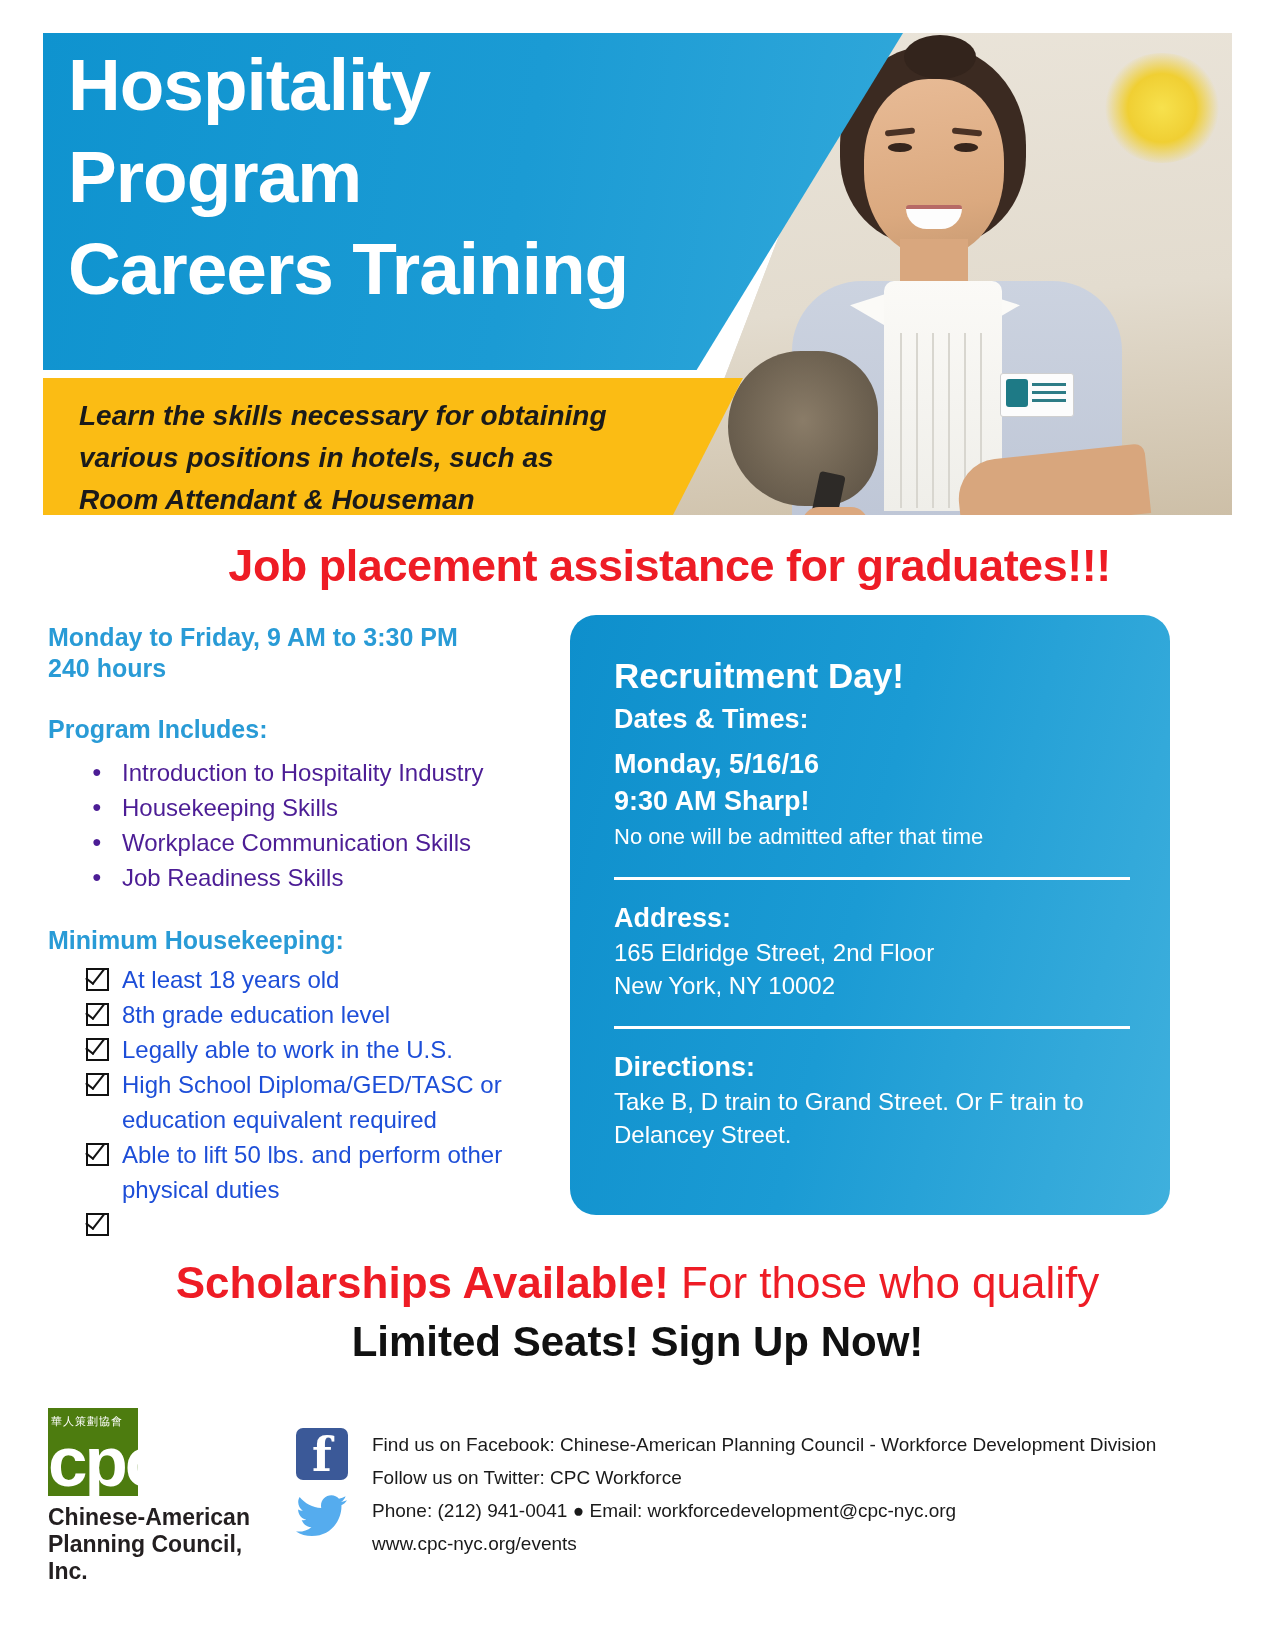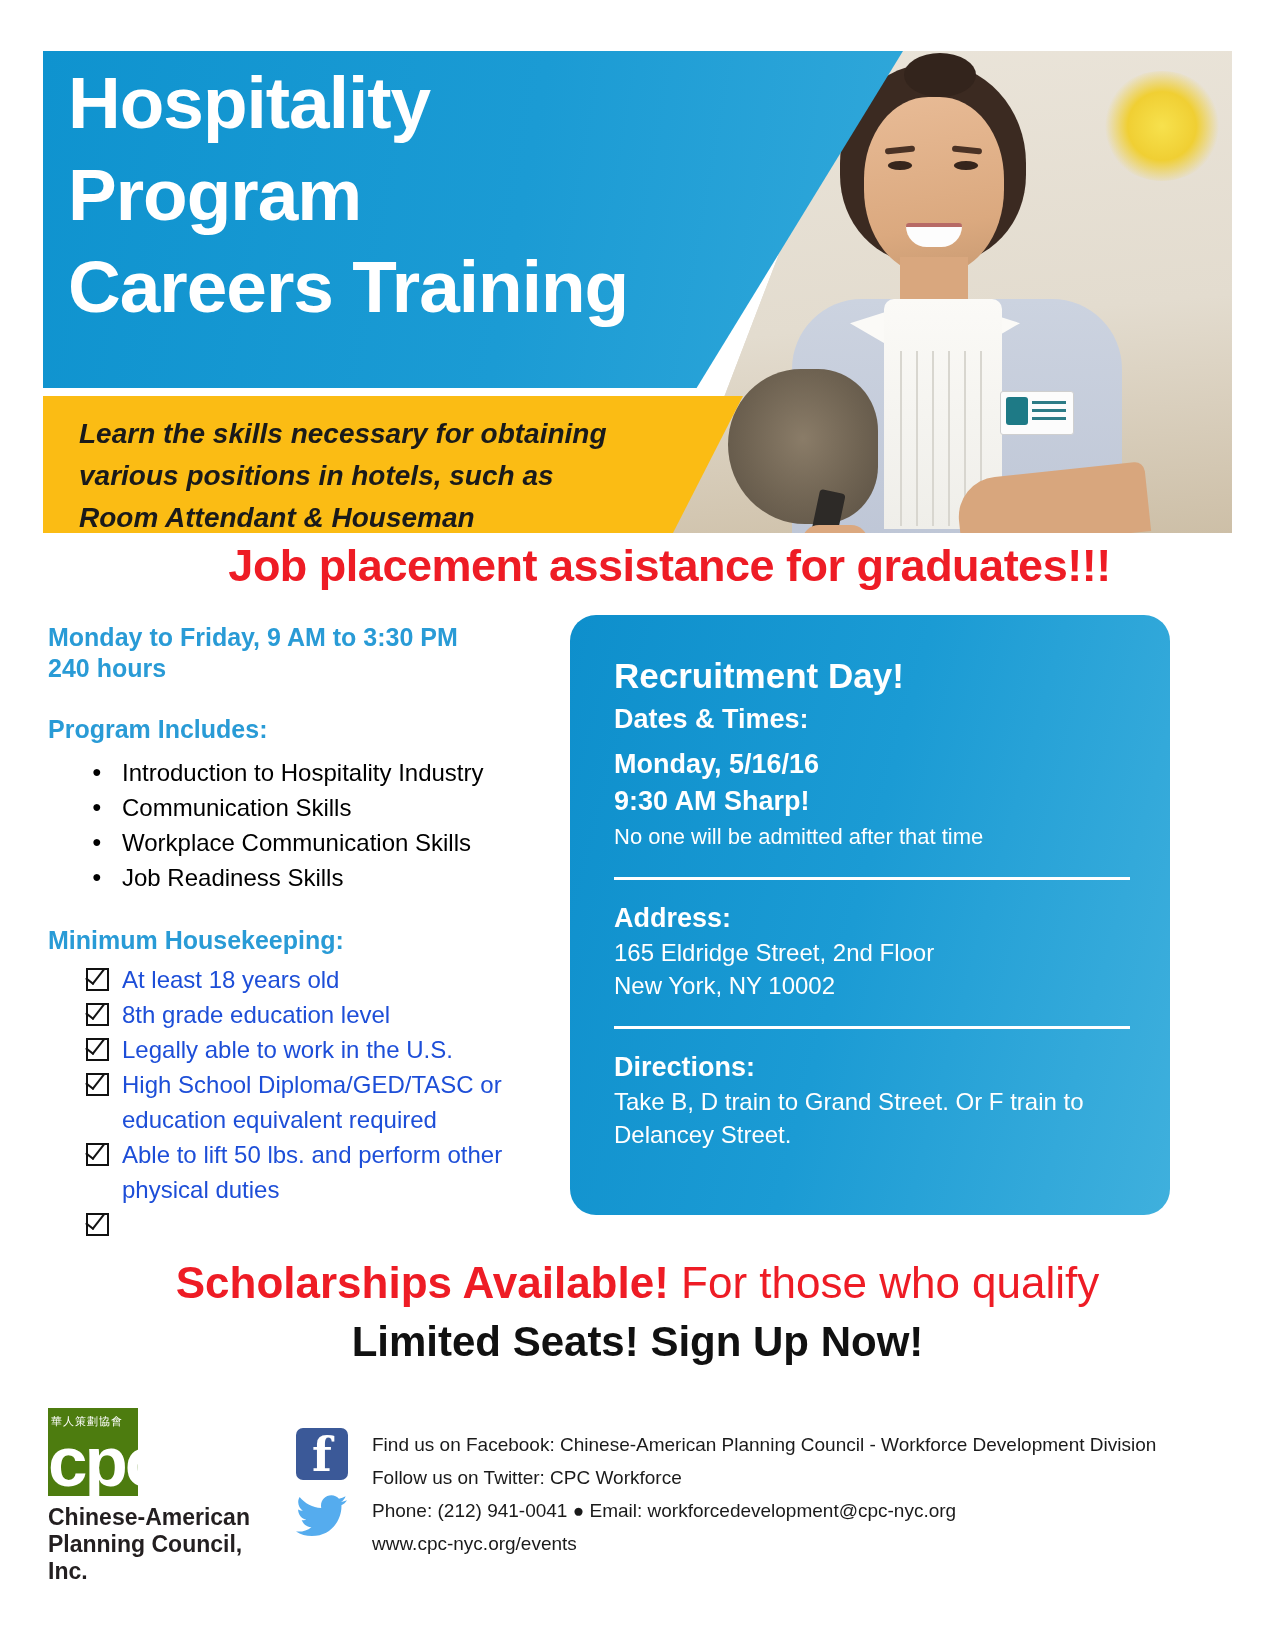--- a/index.html
+++ b/index.html
@@ -15,21 +15,21 @@
   .page {
     position: absolute;
     left: 0; top: 0;
     width: 1275px; height: 1650px;
     background: #ffffff;
   }
 
   
   .hero {
     position: absolute;
-    left: 43px; top: 51px;
+    left: 43px; top: 33px;
     width: 1189px; height: 482px;
   }
   .hero-photo {
     position: absolute;
     right: 0; top: 0;
     width: 560px; height: 482px;
     background:
       radial-gradient(ellipse 120px 150px at 74% 22%, #6d4a33 0%, #55392a 38%, rgba(85,57,42,0) 62%),
       radial-gradient(ellipse 200px 120px at 92% 12%, #f4d94a 0%, #e9c63a 22%, rgba(233,198,58,0) 55%),
       radial-gradient(ellipse 320px 260px at 70% 78%, #cfd6e2 0%, #c3cbd8 40%, rgba(195,203,216,0) 70%),
@@ -194,21 +194,21 @@
     font-size: 25px;
     line-height: 31px;
   }
   .section-gap { height: 30px; }
   .bullet-list { margin: 10px 0 0 0; padding: 0; list-style: none; }
   .bullet-list li {
     position: relative;
     padding-left: 74px;
     font-size: 24px;
     line-height: 35px;
-    color: #000000;
+    color: #4c1d95;
   }
   .bullet-list li::before {
     content: "\25CF";
     position: absolute;
     left: 44px; top: -1px;
     font-size: 16px;
   }
   .check-list { margin: 6px 0 0 0; padding: 0; list-style: none; }
   .check-list li {
     position: relative;
@@ -426,21 +426,21 @@
     <div class="blue-head">
       <div>Monday to Friday, 9 AM to 3:30 PM</div>
       <div>240 hours</div>
     </div>
 
     <div class="section-gap"></div>
 
     <div class="blue-head">Program Includes:</div>
     <ul class="bullet-list">
       <li>Introduction to Hospitality Industry</li>
-      <li>Communication Skills</li>
+      <li>Housekeeping Skills</li>
       <li>Workplace Communication Skills</li>
       <li>Job Readiness Skills</li>
     </ul>
 
     <div class="section-gap"></div>
 
     <div class="blue-head">Minimum Housekeeping:</div>
     <ul class="check-list">
       <li><span class="cbox"></span><span>At least 18 years old</span></li>
       <li><span class="cbox"></span><span>8th grade education level</span></li>

